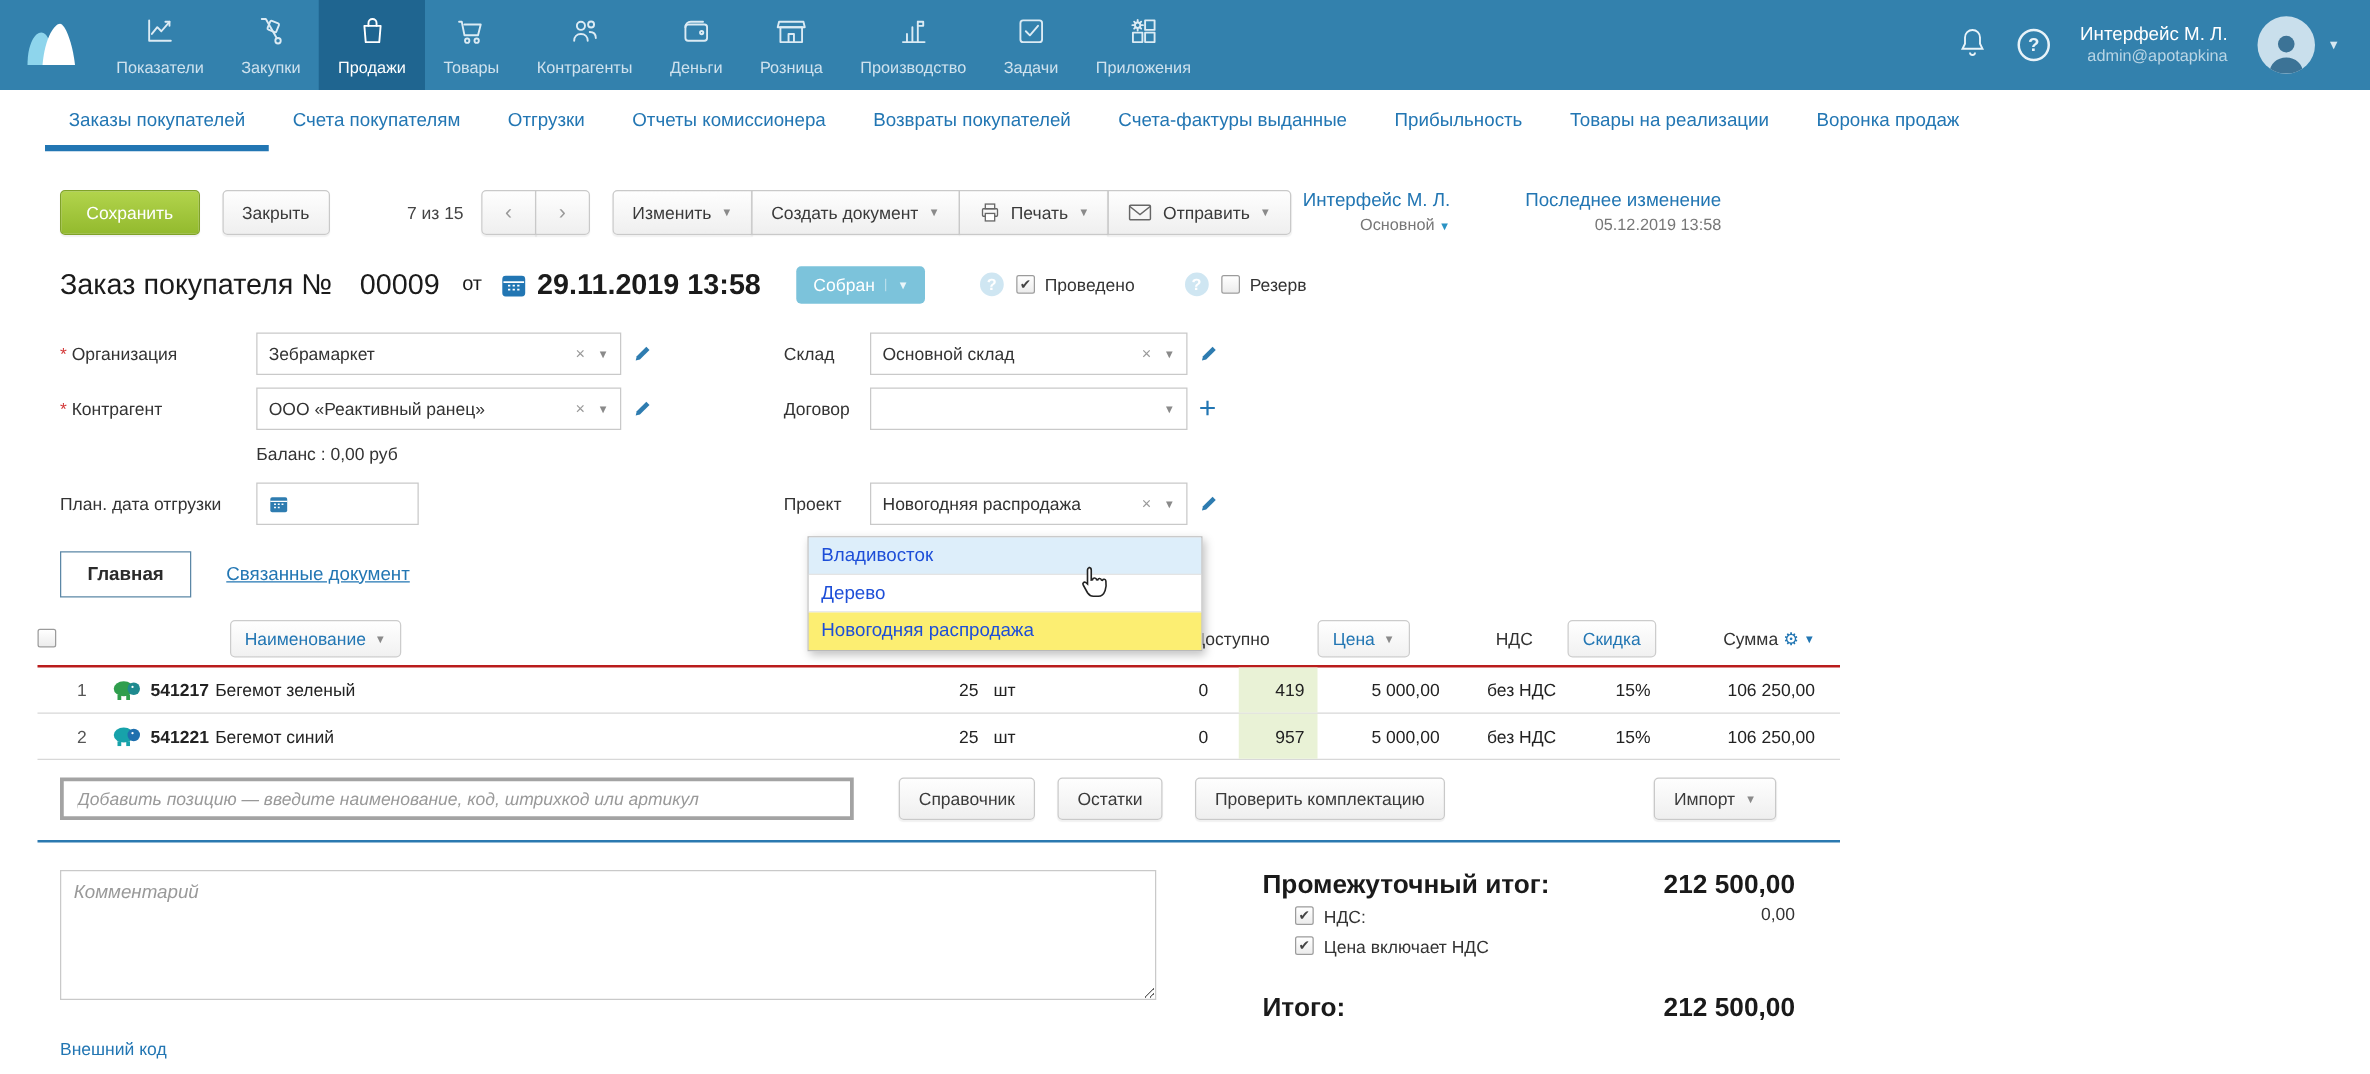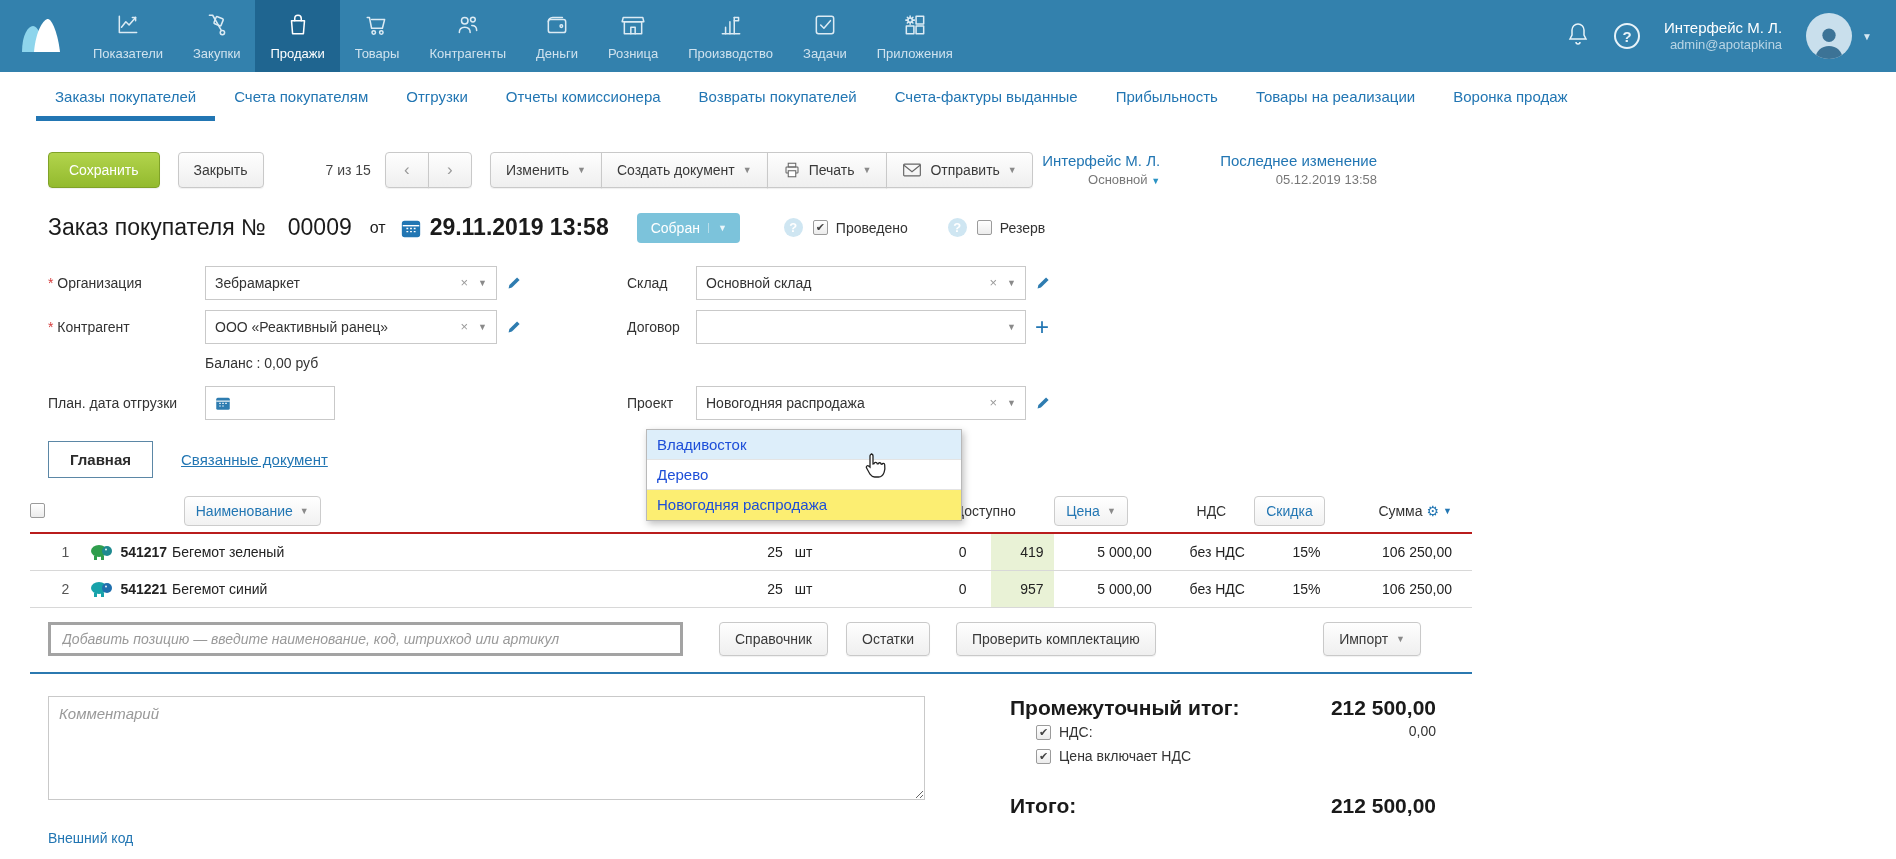--- a/index.html
+++ b/index.html
@@ -80,21 +80,21 @@
   
   .form-area { position:relative; margin:10px 0 0 0; padding-left:48px; display:flex; }
   .fcol-left { width:530px; }
   .fcol-right { margin-left:49px; }
   .frow { display:flex; align-items:center; margin-top:8px; height:36px; }
   .flabel { width:157px; font-size:14px; color:#333; flex:0 0 auto; }
   .flabel-r { width:69px; font-size:14px; color:#333; flex:0 0 auto; }
   .req::before { content:"* "; color:#d43b3b; }
   .combo { width:292px; height:34px; border:1px solid #c9c9c9; background:#fff; display:flex; align-items:center;
            padding:0 9px; font-size:14px; color:#333; cursor:pointer; }
-  .combo-r { width:330px; }
+  .combo-r { width:254px; }
   .combo .spacer { flex:1; }
   .combo .x { color:#9a9a9a; font-size:13px; padding:0 4px; }
   .combo .caret { margin-left:6px; }
   .pencil { margin-left:9px; cursor:pointer; display:flex; }
   .plus { margin-left:9px; color:#2276b3; font-size:24px; line-height:1; cursor:pointer; }
   .balance-row { margin:10px 0 2px 157px; font-size:14px; color:#333; height:22px; }
   .balance-spacer { height:22px; margin-top:10px; }
   .date-input { width:130px; height:34px; border:1px solid #c9c9c9; display:flex; align-items:center; padding:0 8px; cursor:text; }
   .dropdown { position:absolute; left:646px; top:172px; width:316px; background:#fff; border:1px solid #b9b9b9;
               box-shadow:2px 3px 7px rgba(0,0,0,.25); z-index:30; }
@@ -151,21 +151,21 @@
   
   .footer { display:flex; margin:22px 0 0 48px; }
   .comment-col { width:877px; }
   .comment-box { width:877px; height:104px; border:1px solid #c9c9c9; padding:8px 10px; font-size:15px;
                  font-family:"Liberation Sans",sans-serif; resize:both; color:#333; outline:none; }
   .comment-box::placeholder { font-style:italic; color:#999; }
   .ext-link { display:inline-block; margin-top:26px; font-size:14px; color:#2276b3; cursor:pointer; }
   .totals { margin-left:85px; width:426px; }
   .t-row { display:flex; justify-content:space-between; align-items:baseline; }
   .t-big { font-size:21px; font-weight:bold; color:#1a1a1a; }
-  .t-small { font-size:14px; color:#333; display:flex; align-items:flex-end; gap:8px;padding-left:26px; }
+  .t-small { font-size:14px; color:#333; display:flex; align-items:flex-start; gap:8px;padding-left:26px; }
   .t-vat-row { margin-top:3px; }
   .t-incl-row { margin-top:8px; }
   .t-total-row { margin-top:30px; }
 
   .mouse-cursor { position:absolute; left:862px; top:452px; z-index:40; pointer-events:none; }
 </style>
 </head>
 <body>
 
 <div class="app">

